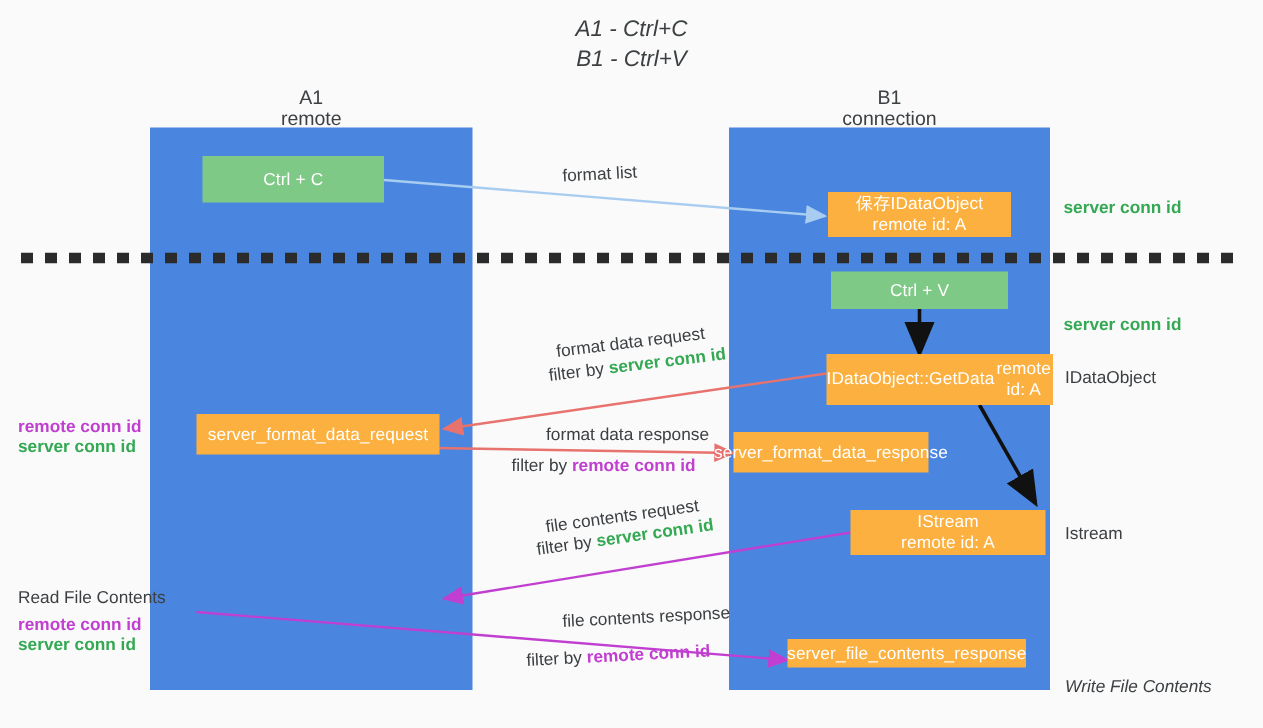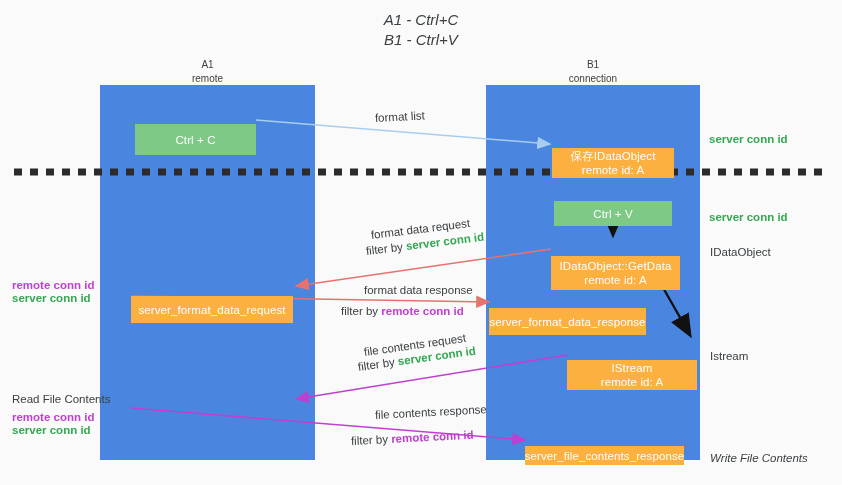--- a/index.html
+++ b/index.html
@@ -17,37 +17,36 @@
   
   #title{
     left:0;top:10px;width:842px;
     text-align:center;
     font-size:15px;line-height:20px;color:#3c4043;
   }
   #title div{white-space:pre;font-style:italic;}
 
   
   .col-head{
-    text-align:center;font-size:10px;line-height:14px;color:#3c4043;
+    text-align:center;font-size:13px;line-height:14px;color:#3c4043;
   }
 
   
   .lane{background:#4a86e0;}
   #lane-a1{left:100px;top:85px;width:215px;height:375px;}
   #lane-b1{left:486px;top:85px;width:214px;height:375px;}
 
   
   .box{
     box-sizing:border-box;
     display:flex;align-items:center;justify-content:center;
     text-align:center;
     color:#ffffff;
     font-size:11.5px;line-height:14px;
     letter-spacing:.1px;
-    margin-top:20px;
   }
   .box.green{background:#7ec986;}
   .box.orange{background:#fbb03f;}
 
   
   .lbl{font-size:11.5px;line-height:15px;color:#3c4043;white-space:nowrap;}
   .lbl.bold{font-weight:bold;}
   .green-t{color:#34a853;font-weight:bold;}
   .purple-t{color:#c13fd0;font-weight:bold;}
   .mid-lbl{font-size:11.5px;line-height:15px;color:#3c4043;white-space:nowrap;}
@@ -121,31 +120,31 @@
 
   <div class="abs box orange" style="left:552px;top:128px;width:122px;height:30px;flex-direction:column;">
     <span>保存IDataObject</span>
     <span>remote id: A</span>
   </div>
 
   <div class="abs box green" style="left:554px;top:181px;width:118px;height:25px;">
     <span>Ctrl + V</span>
   </div>
 
-  <div class="abs box orange" style="left:551px;top:236px;width:129px;height:34px;flex-direction:column;">
+  <div class="abs box orange" style="left:551px;top:236px;width:151px;height:34px;flex-direction:row;">
     <span>IDataObject::GetData</span>
     <span>remote id: A</span>
   </div>
 
   <div class="abs box orange" style="left:567px;top:340px;width:130px;height:30px;flex-direction:column;">
     <span>IStream</span>
     <span>remote id: A</span>
   </div>
 
-  <div class="abs box orange" style="left:489px;top:288px;width:157px;height:27px;">
+  <div class="abs box orange" style="left:489px;top:288px;width:130px;height:27px;">
     <span>server_format_data_response</span>
   </div>
 
   <div class="abs box orange" style="left:525px;top:426px;width:159px;height:19px;">
     <span>server_file_contents_response</span>
   </div>
 
   <div class="abs mid-lbl" style="left:375px;top:111px;transform:rotate(-3deg);transform-origin:left center;">format list</div>
 
   <div class="abs mid-lbl" style="left:371px;top:228px;transform:rotate(-7deg);transform-origin:left center;">format data request</div>

